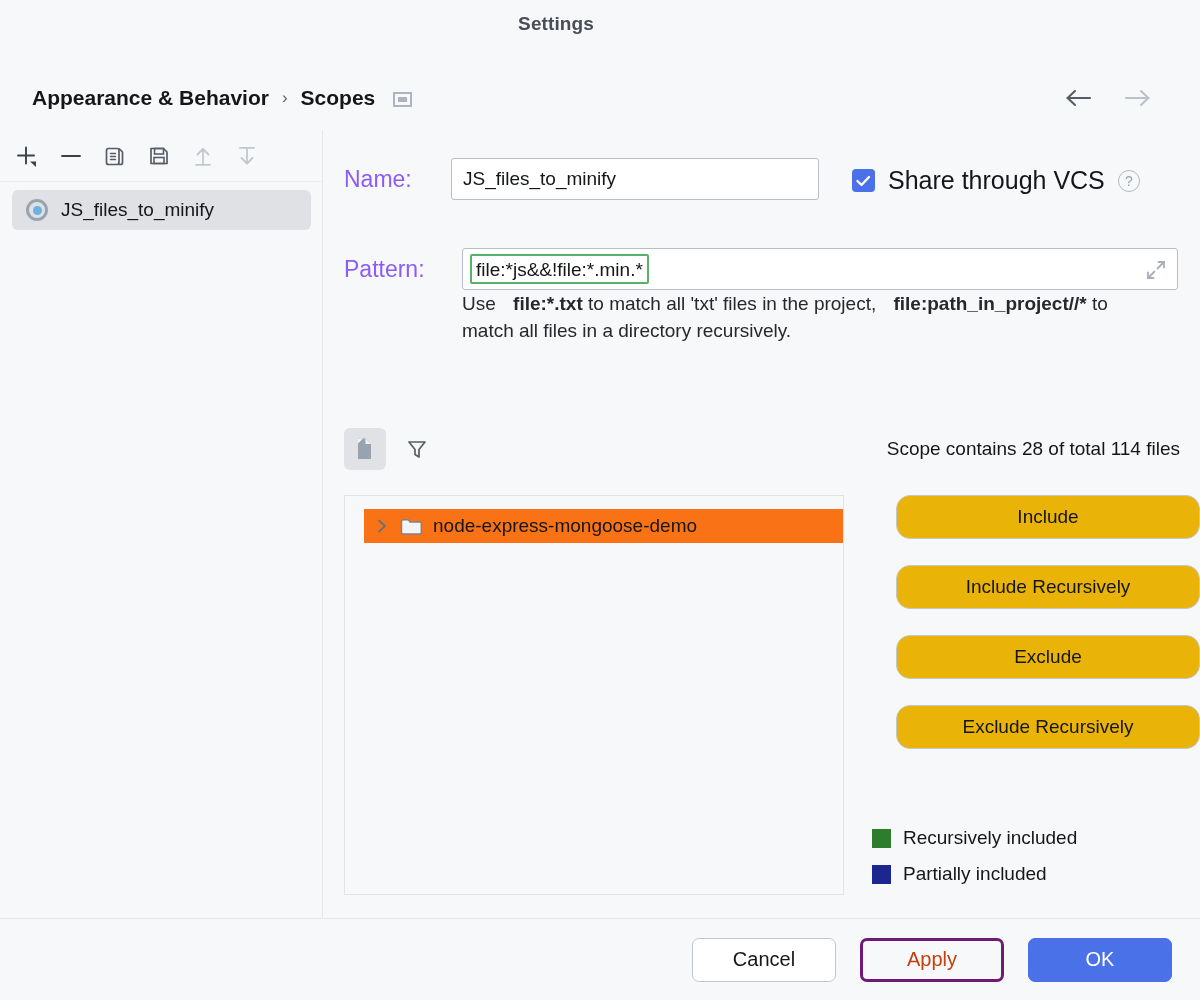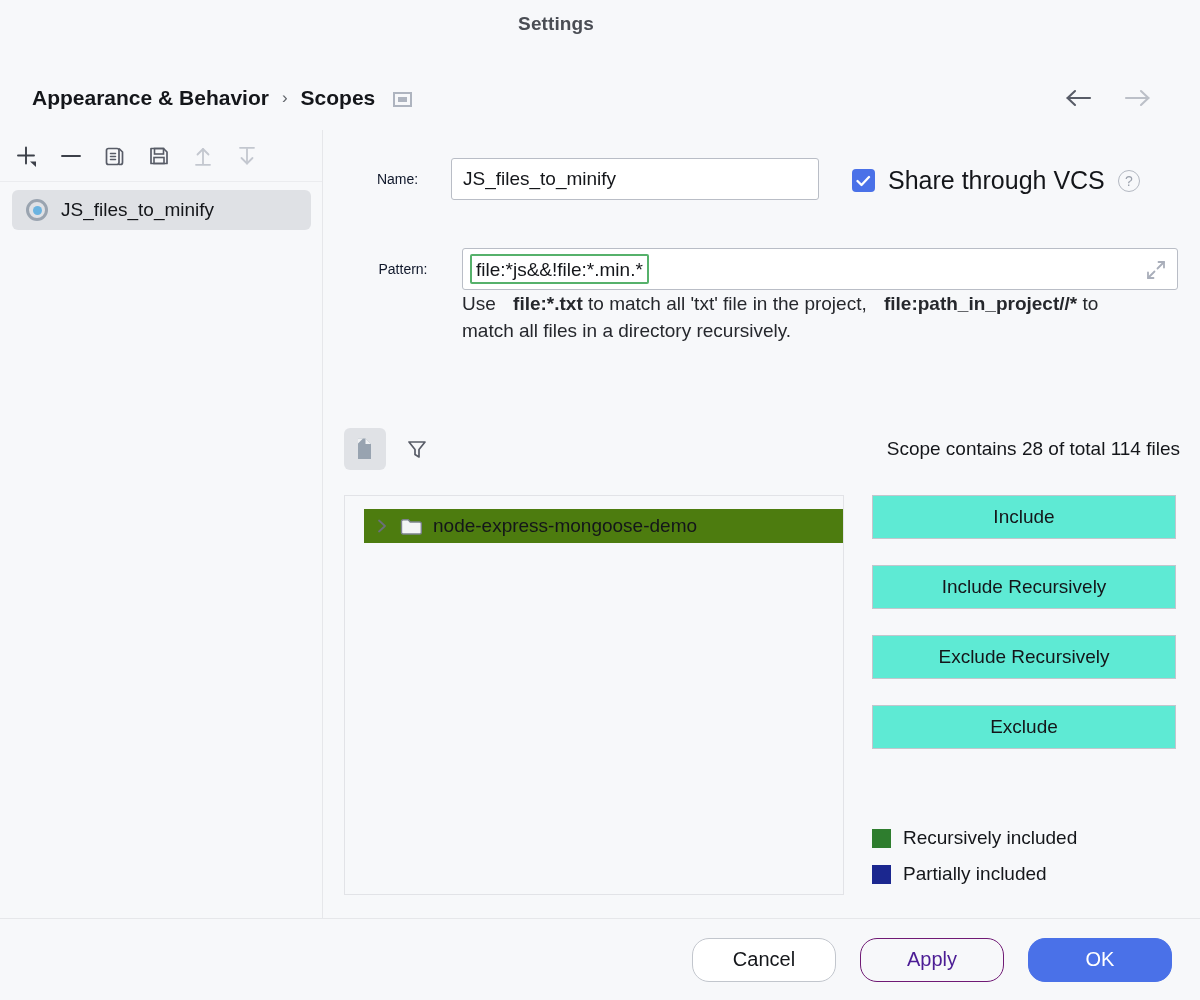--- a/index.html
+++ b/index.html
@@ -168,23 +168,22 @@
     height: 788px;
   }
 
   .row-name {
     position: absolute;
     top: 28px; left: 20px;
     display: flex;
     align-items: center;
   }
   .field-label {
-    font-size: 14px;
-    color: #0f172a;
-    text-align: center;
+    font-size: 23px;
+    color: #8b5cf6;
   }
   .name-label { width: 107px; }
   .text-input {
     box-sizing: border-box;
     background: #ffffff;
     border: 1px solid #b9bdc6;
     border-radius: 3px;
     height: 42px;
     font-size: 19px;
     color: #14161a;
@@ -312,21 +311,21 @@
     border: 1px solid #e2e3e7;
     box-sizing: border-box;
     overflow: hidden;
   }
   .tree-row {
     position: absolute;
     top: 13px;
     left: 19px;
     right: -40px;
     height: 34px;
-    background: #4d7c0f;
+    background: #f97316;
     display: flex;
     align-items: center;
     gap: 10px;
     padding-left: 10px;
   }
   .tree-chevron { width: 16px; display: flex; align-items: center; justify-content: center; }
   .tree-chevron svg { display: block; }
   .folder-icon { width: 23px; height: 19px; display: flex; align-items: center; }
   .folder-icon svg { display: block; }
   .tree-label {
@@ -338,29 +337,30 @@
   .side-buttons {
     position: absolute;
     top: 365px;
     left: 548px;
     width: 304px;
   }
   .btn {
     box-sizing: border-box;
     width: 304px;
     height: 44px;
-    background: #5eead4;
+    background: #eab308;
     border: 1px solid #c2c6cd;
-    border-radius: 0;
+    border-radius: 14px;
     font-size: 19px;
     color: #14161a;
     display: flex;
     align-items: center;
     justify-content: center;
     font-family: "Liberation Sans", sans-serif;
+    margin-left: 24px;
   }
   .btn + .btn { margin-top: 26px; }
 
   .legend {
     position: absolute;
     left: 548px;
     top: 690px;
   }
   .legend-item {
     display: flex;
@@ -391,36 +391,36 @@
     align-items: center;
     justify-content: flex-end;
     padding-right: 28px;
     box-sizing: border-box;
     gap: 24px;
   }
   .fbtn {
     box-sizing: border-box;
     height: 44px;
     min-width: 144px;
-    border-radius: 17px;
+    border-radius: 7px;
     font-size: 20px;
     display: flex;
     align-items: center;
     justify-content: center;
     font-family: "Liberation Sans", sans-serif;
   }
   .fbtn-cancel {
     background: #ffffff;
     border: 1px solid #c2c6cd;
     color: #14161a;
   }
   .fbtn-apply {
     background: #f7f8fa;
-    border: 1px solid #701a75;
-    color: #4c1d95;
+    border: 3px solid #701a75;
+    color: #c2410c;
   }
   .fbtn-ok {
     background: #4a71e8;
     border: 1px solid #4a71e8;
     color: #ffffff;
   }
 </style>
 </head>
 <body>
 
@@ -542,21 +542,21 @@
         <svg width="22" height="22" viewBox="0 0 22 22">
           <path d="M12.5 9.5 L19 3" stroke="#a9aeba" stroke-width="1.8" stroke-linecap="round"></path>
           <path d="M13.5 3 L19 3 L19 8.5" fill="none" stroke="#a9aeba" stroke-width="1.8" stroke-linecap="round" stroke-linejoin="round"></path>
           <path d="M9.5 12.5 L3 19" stroke="#a9aeba" stroke-width="1.8" stroke-linecap="round"></path>
           <path d="M8.5 19 L3 19 L3 13.5" fill="none" stroke="#a9aeba" stroke-width="1.8" stroke-linecap="round" stroke-linejoin="round"></path>
         </svg>
       </span>
     </span>
   </div>
 
-  <div class="help-text"><span>Use </span><b>file:*.txt</b><span> to match all 'txt' file in the project, </span><b>file:path_in_project//*</b><span> to match all files in a directory recursively.</span></div>
+  <div class="help-text"><span>Use </span><b>file:*.txt</b><span> to match all 'txt' files in the project, </span><b>file:path_in_project//*</b><span> to match all files in a directory recursively.</span></div>
 
   <div class="icon-row">
     <span class="ir-btn active">
       <svg width="22" height="24" viewBox="0 0 22 24">
         <path d="M4 1.5 L4 22 L17 22 L17 7 L11.5 1.5 Z" fill="#98a3b0"></path>
         <path d="M11.5 1.5 L11.5 7 L17 7 Z" fill="#f0f1f3"></path>
         <path d="M4 1.5 L9 1.5 L4 6.5 Z" fill="#f0f1f3"></path>
       </svg>
     </span>
     <span class="ir-btn">
@@ -579,22 +579,22 @@
           <path d="M1.5 4.5 A1.8 1.8 0 0 1 3.3 2.7 H8.2 L10.2 5 H19.5 A1.8 1.8 0 0 1 21.3 6.8 V15.5 A1.5 1.5 0 0 1 19.8 17 H3 A1.5 1.5 0 0 1 1.5 15.5 Z" fill="#f3f4f6" stroke="#7c828d" stroke-width="1.4" stroke-linejoin="round"></path>
         </svg>
       </span>
       <span class="tree-label">node-express-mongoose-demo</span>
     </div>
   </div>
 
   <div class="side-buttons">
     <div class="btn">Include</div>
     <div class="btn">Include Recursively</div>
+    <div class="btn">Exclude</div>
     <div class="btn">Exclude Recursively</div>
-    <div class="btn">Exclude</div>
   </div>
 
   <div class="legend">
     <div class="legend-item">
       <span class="legend-swatch" style="background:#2e7d2e"></span>
       <span class="legend-label">Recursively included</span>
     </div>
     <div class="legend-item">
       <span class="legend-swatch" style="background:#1b278f"></span>
       <span class="legend-label">Partially included</span>

